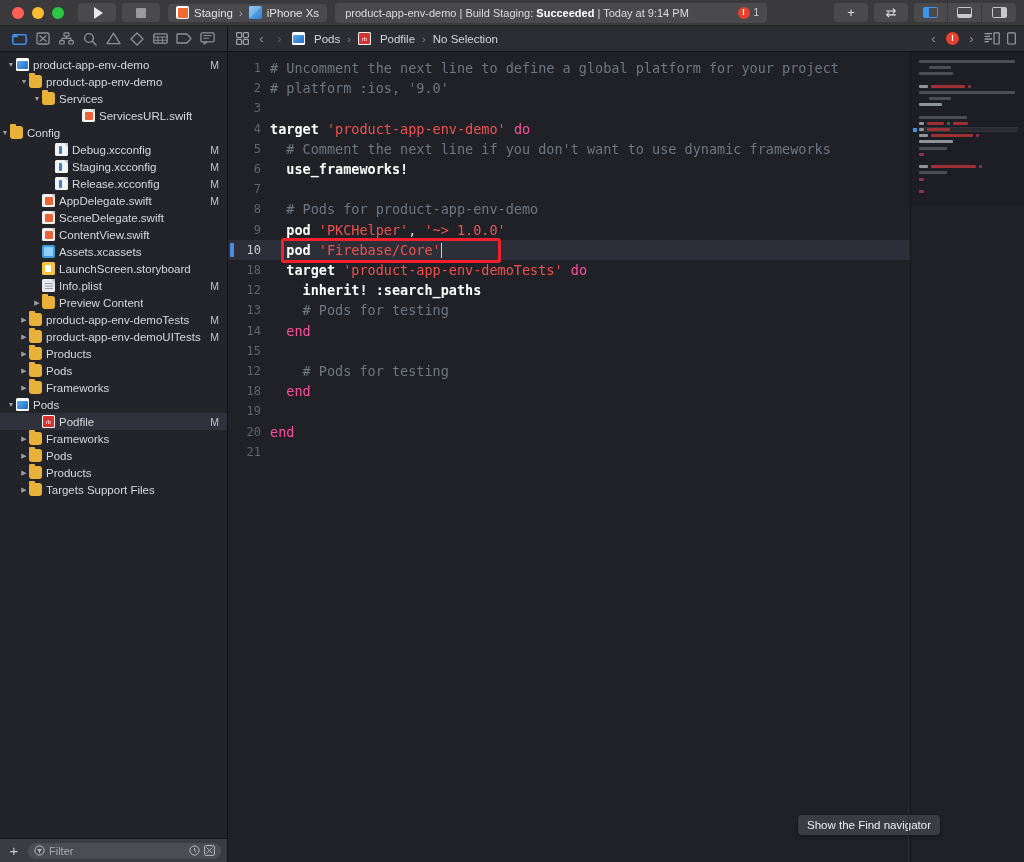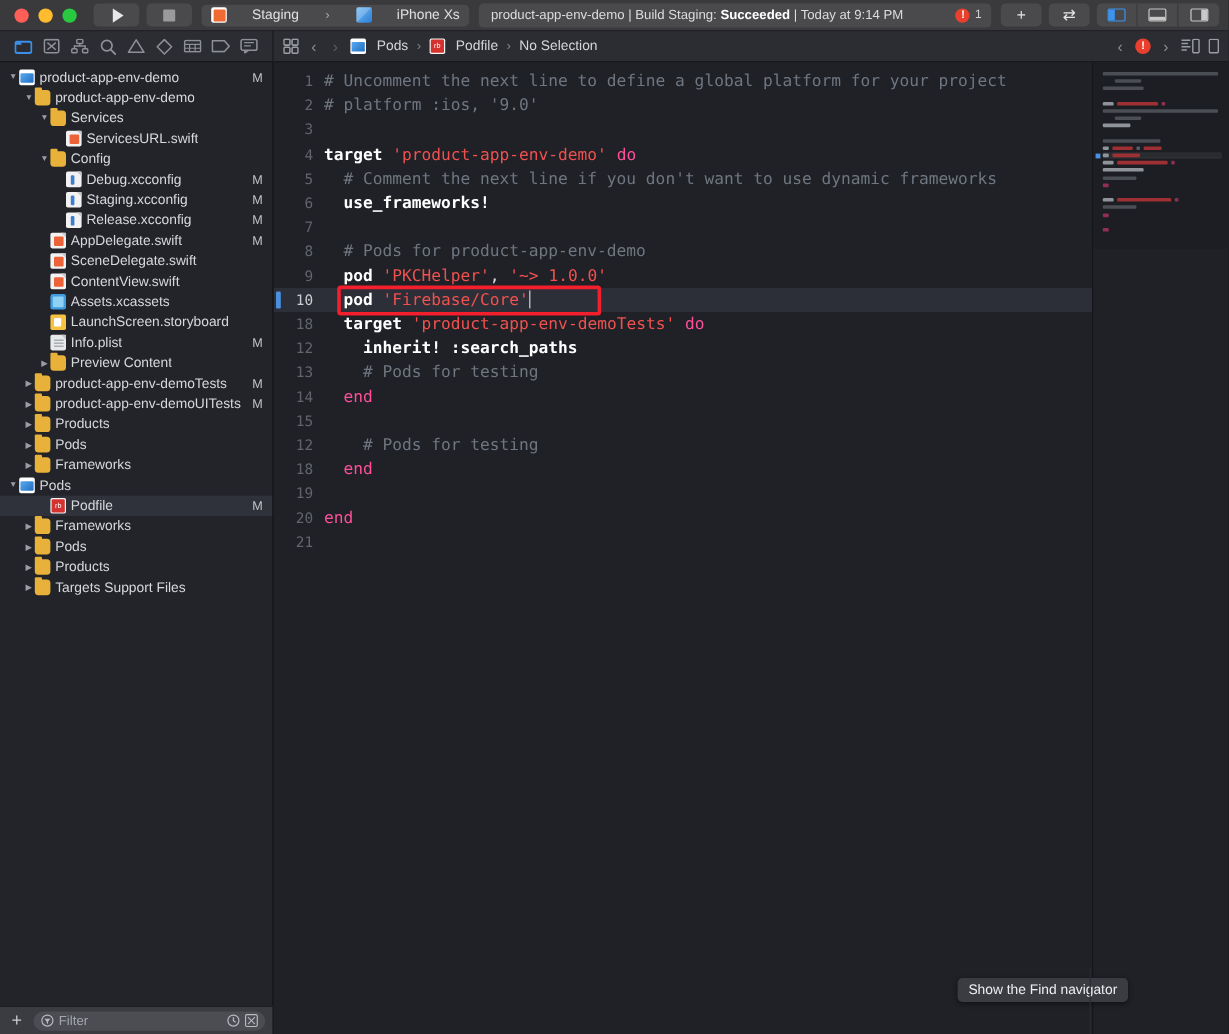--- a/index.html
+++ b/index.html
@@ -34,21 +34,21 @@
   .stopbtn { width:38px; margin-left:6px; }
   .play-tri {
     width:0;height:0;border-left:9px solid #e8e8e8;
     border-top:6px solid transparent;border-bottom:6px solid transparent;
     margin-left:2px;
   }
   .stop-sq { width:10px;height:10px;background:#9a9a9c;border-radius:1px; }
 
   .scheme {
     margin-left:8px; height:18px; background:#4a4a4c; border-radius:4px;
-    display:flex; align-items:center; padding:0 8px; gap:21px;
+    display:flex; align-items:center; padding:0 8px; gap:5px;
     font-size:11.5px; color:#e0e0e0; white-space:nowrap;justify-content:center;
   }
   .scheme .chev { color:#a8a8a8; font-size:11px; margin:0 1px; }
   .ic-scheme {
     width:13px;height:13px;border-radius:2px;background:#ffffff;
     display:inline-block;position:relative;flex:none;
   }
   .ic-scheme:before{
     content:"";position:absolute;left:1.5px;top:1.5px;right:1.5px;bottom:1.5px;
     background:#f06a32;border-radius:1px;
@@ -403,26 +403,26 @@
           <div class="row" style="padding-left: 19px;">
             <span class="tw">▼</span>
             <span class="ficon i-folder"></span>
             <span class="lbl">product-app-env-demo</span>
           </div>
           <div class="row" style="padding-left: 32px;">
             <span class="tw">▼</span>
             <span class="ficon i-folder"></span>
             <span class="lbl">Services</span>
           </div>
-          <div class="row" style="padding-left: 45px;">
+          <div class="row" style="padding-left: 72px;">
             <span class="tw"></span>
             <span class="ficon i-swift"></span>
             <span class="lbl">ServicesURL.swift</span>
           </div>
-          <div class="row" style="padding-left: 32px;">
+          <div class="row" style="">
             <span class="tw">▼</span>
             <span class="ficon i-folder"></span>
             <span class="lbl">Config</span>
           </div>
           <div class="row" style="padding-left: 45px;">
             <span class="tw"></span>
             <span class="ficon i-cfg"></span>
             <span class="lbl">Debug.xcconfig</span>
             <span class="mflag">M</span>
           </div>

